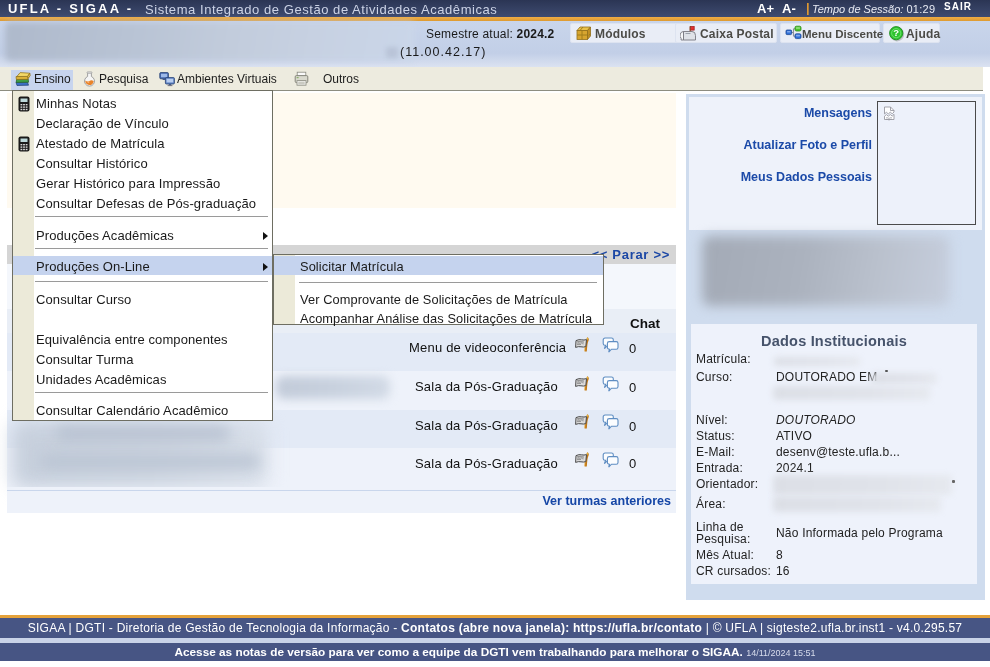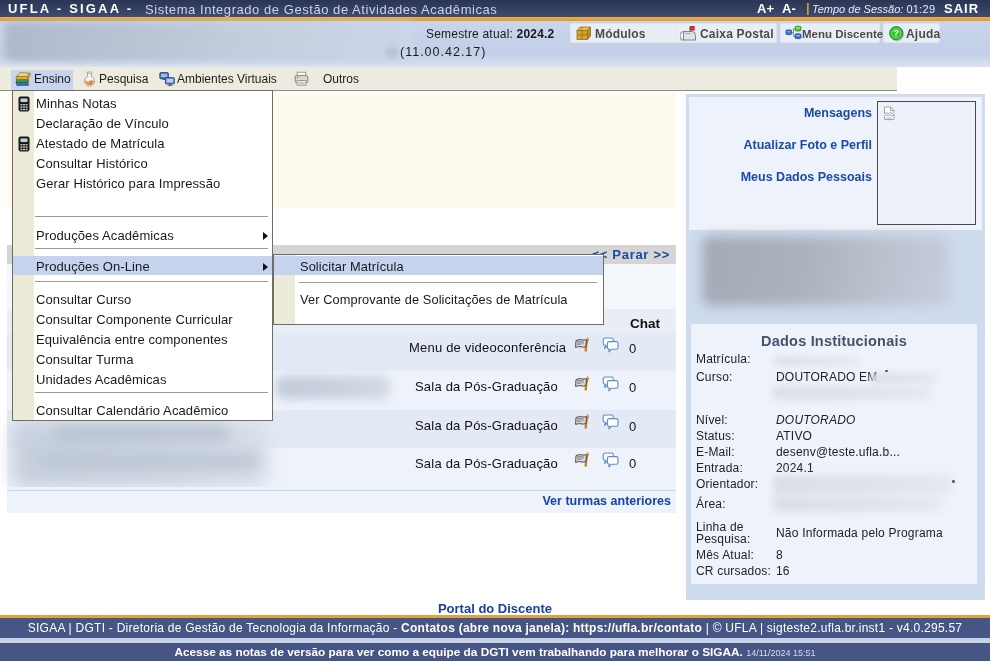--- a/index.html
+++ b/index.html
@@ -5,35 +5,35 @@
 * { margin:0; padding:0; box-sizing:border-box; }
 html,body { width:990px; height:667px; background:#fff; font-family:"Liberation Sans", sans-serif; overflow:hidden; }
 #page { position:relative; width:990px; height:667px; background:#fff; }
 .abs { position:absolute; }
 
 #topbar { left:0; top:0; width:990px; height:17px; background:linear-gradient(#2b3554,#3e4b70); color:#fff; }
 #topbar .brand { position:absolute; left:8px; top:1px; font-size:13px; font-weight:bold; letter-spacing:2.2px; }
 #topbar .sysname { position:absolute; left:145px; top:2px; font-size:13px; color:#ccd3e6; letter-spacing:0.55px; }
 #topbar .aa { position:absolute; top:1px; font-weight:bold; font-size:13px; }
 #topbar .sess { position:absolute; left:812px; top:2.5px; font-size:11px; color:#e8ebf4; }
-#topbar .sair { position:absolute; left:944px; top:1px; font-weight:bold; font-size:13px; letter-spacing:1px; }
+#topbar .sair { position:absolute; left:944px; top:1px; font-weight:bold; font-size:10px; letter-spacing:1px; }
 #orange1 { left:0; top:17px; width:990px; height:4px; background:linear-gradient(#f0ad45,#dd9a31); }
 
 #band { left:0; top:21px; width:990px; height:46px; background:linear-gradient(#c9d5eb,#c2cfe7 70%,#dbe2f1); }
 #userblur { left:5px; top:1px; width:410px; height:39px; border-radius:5px;
   background:linear-gradient(100deg,#aeb9cb,#b8c3d4 30%,#c2ccdc 55%,#c7d1e2 75%,#cad6e9);
   filter:blur(3px); }
 .semtxt { font-size:12px; color:#1a1a1a; letter-spacing:0.2px; }
 #hdrbtns .btn { position:absolute; top:2px; height:20px; background:#e9edf6; border:1px solid #dde3f0; border-radius:2px; color:#4b4b47; font-weight:bold; font-size:12px; letter-spacing:0.2px; }
 #hdrbtns .btn span.lab { position:absolute; left:24px; top:3px; white-space:nowrap; }
 #hdrbtns .btn.mdisc span.lab { left:21px; font-size:11.5px; top:3.5px; letter-spacing:0; }
 #hdrbtns .btn.ajuda span.lab { left:22px; }
 #hdrbtns .btn svg { position:absolute; left:4px; top:1px; }
 
-#menubar { left:0; top:67px; width:897px; height:24px; background:#edebdf; border-bottom:1px solid #8d8d80; font-size:12px; color:#1c1c1c; }
+#menubar { left:0; top:67px; width:983px; height:24px; background:#edebdf; border-bottom:1px solid #8d8d80; font-size:12px; color:#1c1c1c; }
 #ensino-hl { position:absolute; left:11px; top:3px; width:62px; height:20px; background:#c7d4ee; }
 #menubar svg, #menubar .micon { position:absolute; top:4px; }
 #menubar .mtxt { position:absolute; top:5px; }
 
 #cream { left:7px; top:93px; width:669px; height:115px; background:#fffaf0; }
 #captionstrip { left:7px; top:245px; width:669px; height:19px; background:#d5d5d5; }
 #parar { position:absolute; right:320px; top:247px; font-size:13px; font-weight:bold; color:#1b47a5; letter-spacing:0.7px; }
 #thead1 { left:7px; top:264px; width:669px; height:45px; background:#f4f7fc; }
 #thead2 { left:7px; top:309px; width:669px; height:24px; background:#e9eef6; }
 #chatlab { position:absolute; left:630px; top:316px; font-size:13.5px; font-weight:bold; color:#111; }
@@ -290,21 +290,20 @@
       <span class="dval" style="top:240px;">16</span>
   </div>
   <div class="dblur" style="left:774px;top:357px;width:86px;height:9px;"></div>
   <div class="dblur" style="left:871px;top:373px;width:66px;height:11px;"></div>
     <div style="position:absolute;left:885px;top:370px;width:3px;height:2px;background:#555;border-radius:1px;"></div>
   <div class="dblur" style="left:773px;top:386px;width:157px;height:14px;"></div>
   <div class="dblur" style="left:773px;top:475px;width:179px;height:20px;"></div>
     <div style="position:absolute;left:952px;top:480px;width:3px;height:3px;background:#666;border-radius:1px;"></div>
   <div class="dblur" style="left:773px;top:496px;width:168px;height:16px;"></div>
 
-  <div class="abs" id="portal">Portal do Discente</div>
   <div class="abs" id="orange2"></div>
   <div class="abs" id="fbar1"><span style="position:relative;top:3px;">SIGAA | DGTI - Diretoria de Gestão de Tecnologia da Informação - <b>Contatos (abre nova janela): https://ufla.br/contato</b> | © UFLA | sigteste2.ufla.br.inst1 - v4.0.295.57</span></div>
   <div class="abs" id="fgap"></div>
   <div class="abs" id="fbar2"><span style="position:relative;top:2px;">Acesse as notas de versão para ver como a equipe da DGTI vem trabalhando para melhorar o SIGAA. <span style="font-size:9px;font-weight:normal;color:#d7dcEC;">14/11/2024 15:51</span></span></div>
 
   <div class="abs" id="ddmenu">
     <div class="gutter"></div>
     <div class="ddhl" style="top:165px;"></div>
     <svg class="calcicon" style="top:5px;" width="12" height="16" viewBox="0 0 12 16">
         <rect x="0.5" y="0.5" width="11" height="15" rx="2" fill="#1a1a1a"></rect>
@@ -334,37 +333,38 @@
           <rect x="2.5" y="12.8" width="1.8" height="1.4"></rect>
           <rect x="5.1" y="12.8" width="1.8" height="1.4"></rect>
           <rect x="7.7" y="12.8" width="1.8" height="1.4"></rect>
         </g>
       </svg>
     <span class="ddi" style="top:5px;">Minhas Notas</span>
     <span class="ddi" style="top:25px;">Declaração de Vínculo</span>
     <span class="ddi" style="top:45px;">Atestado de Matrícula</span>
     <span class="ddi" style="top:65px;">Consultar Histórico</span>
     <span class="ddi" style="top:85px;">Gerar Histórico para Impressão</span>
+    <span class="ddi" style="top:105px;">Consultar Defesas de Pós-graduação</span>
     <div class="ddsep" style="top:125px;"></div>
     <span class="ddi" style="top:137px;">Produções Acadêmicas</span>
     <div class="ddarrow" style="top:141px;"></div>
     <div class="ddsep" style="top:157px;"></div>
     <span class="ddi" style="top:168px;">Produções On-Line</span>
     <div class="ddarrow" style="top:172px;"></div>
     <div class="ddsep" style="top:190px;"></div>
     <span class="ddi" style="top:201px;">Consultar Curso</span>
-    <span class="ddi" style="top:221px;">Consultar Componente Curricular</span>
     <span class="ddi" style="top:241px;">Equivalência entre componentes</span>
     <span class="ddi" style="top:261px;">Consultar Turma</span>
     <span class="ddi" style="top:281px;">Unidades Acadêmicas</span>
     <div class="ddsep" style="top:301px;"></div>
     <span class="ddi" style="top:312px;">Consultar Calendário Acadêmico</span>
   </div>
 
   <div class="abs" id="submenu">
     <div class="gutter"></div>
     <div style="position:absolute;left:0;top:1px;width:329px;height:19px;background:#c5d3ee;"></div>
     <span class="smi" style="top:4px;">Solicitar Matrícula</span>
     <div style="position:absolute;left:25px;top:27px;width:298px;height:1px;background:#9a9a9a;"></div>
     <span class="smi" style="top:37px;text-align:center;">Ver Comprovante de Solicitações de Matrícula</span>
+    <span class="smi" style="top:56px;">Acompanhar Análise das Solicitações de Matrícula</span>
   </div>
 
 </div>
 
 </body></html>

